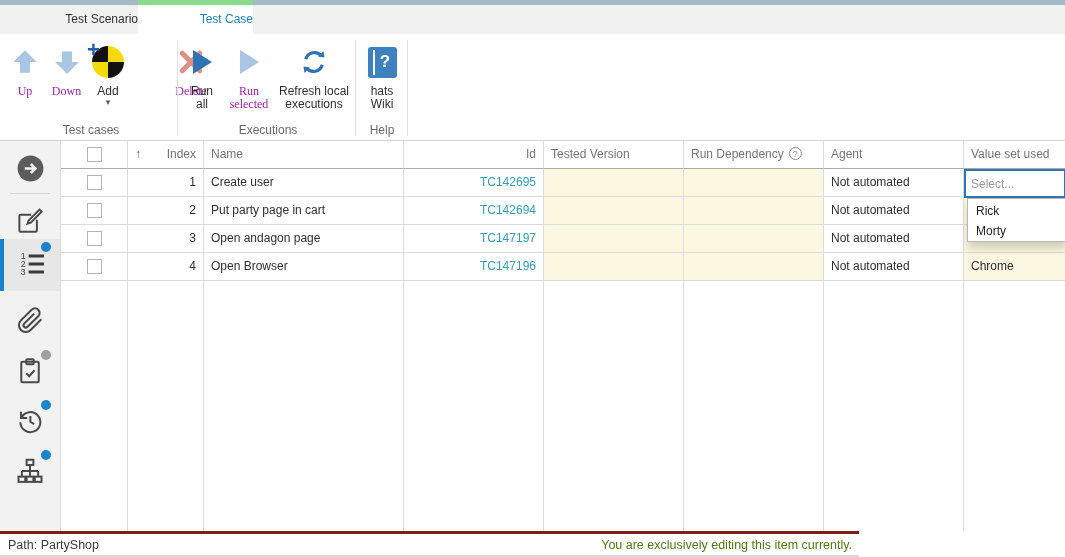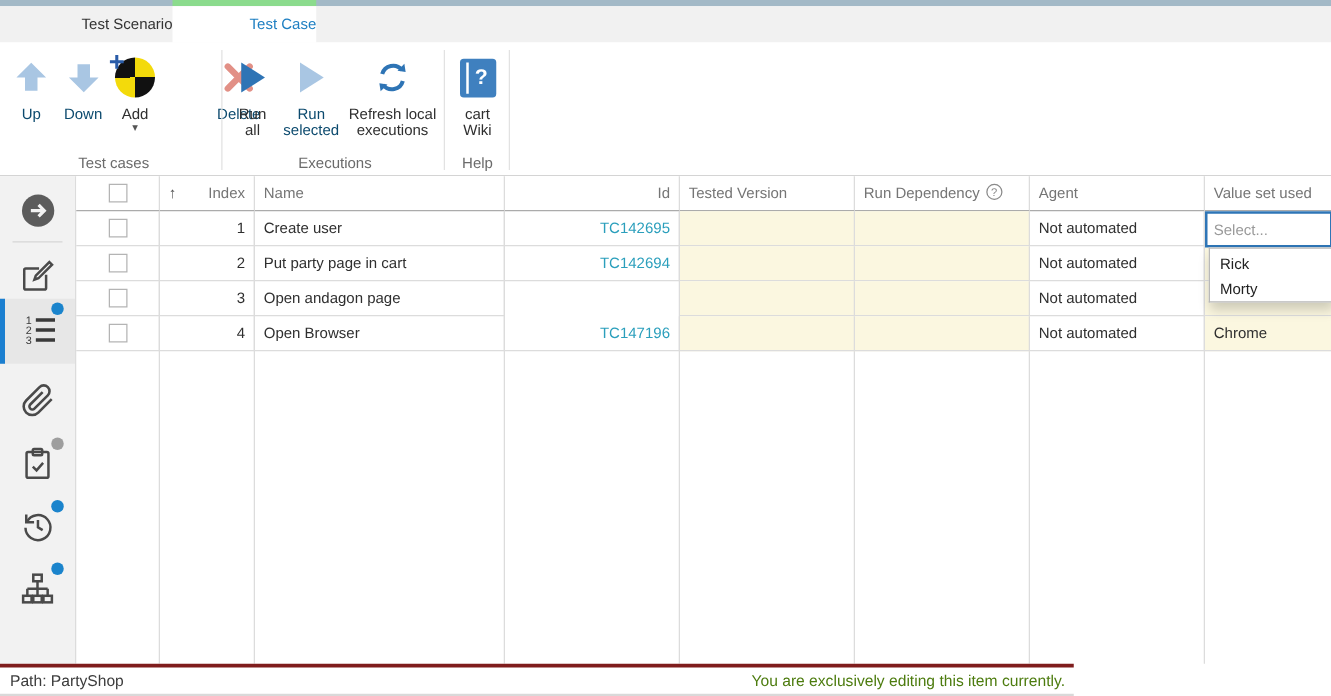--- a/index.html
+++ b/index.html
@@ -13,21 +13,21 @@
   .tab-row { position:absolute; left:0; top:5px; width:1065px; height:29px; background:#f1f1f1; }
   .tab { position:absolute; top:0; height:29px; line-height:29px; text-align:right; cursor:default; }
   .tab.t1 { left:0; width:138px; color:#333; }
   .tab.t2 { left:138px; width:115px; background:#fff; color:#1e7fc2; }
 
   
   .ribbon { position:absolute; left:0; top:34px; width:1065px; height:107px; background:#fff; border-bottom:1px solid #d4d4d4; }
   .rbtn { position:absolute; top:8px; height:92px; display:flex; flex-direction:column; align-items:center; }
   .rbtn .ric { height:40px; display:flex; align-items:center; justify-content:center; }
   .rbtn .rlab { margin-top:3px; line-height:13px; text-align:center; color:#2f2f2f; white-space:nowrap; }
-  .rbtn .rlab.dis { color:#0c4a6e; }
+  .rbtn .rlab.dis { color:#a21caf;font-family:Liberation Serif, serif; }
   .vsep { position:absolute; top:6px; height:96px; width:1px; background:#e2e2e2; }
   .grp-label { position:absolute; top:88px; height:16px; line-height:16px; text-align:center; color:#6b6b6b; }
   .add-circle { position:relative; width:32px; height:32px; border-radius:50%;
     background:conic-gradient(#f3da0b 0deg 90deg, #111 90deg 180deg, #f3da0b 180deg 270deg, #111 270deg 360deg); }
   .add-plus { position:absolute; left:-5px; top:-9px; font-size:22px; font-weight:bold; color:#2a5ca8; }
   .add-caret { font-size:9px; color:#555; line-height:8px; }
   .tri { width:0; height:0; border-top:12px solid transparent; border-bottom:12px solid transparent; }
   .tri.on { border-left:19px solid #2e74b5; }
   .tri.off { border-left:19px solid #a9c6e3; }
   .wiki-ic { position:relative; width:29px; height:31px; background:#3f80bf; border-radius:3px; color:#fff;
@@ -161,21 +161,21 @@
       <div class="rlab"><span>Refresh local</span><br>
         <span>executions</span></div>
     </div>
 
     <div class="vsep" style="left:355px;"></div>
 
     <div class="rbtn" style="left:359px; width:46px;">
       <div class="ric">
         <div class="wiki-ic"><span>?</span></div>
       </div>
-      <div class="rlab"><span>cart</span><br>
+      <div class="rlab"><span>hats</span><br>
         <span>Wiki</span></div>
     </div>
 
     <div class="vsep" style="left:407px;"></div>
 
     <div class="grp-label" style="left:6px; width:170px;">Test cases</div>
     <div class="grp-label" style="left:182px; width:172px;">Executions</div>
     <div class="grp-label" style="left:358px; width:48px;">Help</div>
   </div>
 
@@ -304,20 +304,21 @@
       <div class="cell c-ag">Not automated</div>
       <div class="cell c-vs ylw"></div>
     </div>
 
     <div class="trow" style="top:84px;">
       <div class="cell c-sel">
           <div class="cbx"></div>
         </div>
       <div class="cell c-idx">3</div>
       <div class="cell c-name">Open andagon page</div>
+      <div class="cell c-id idlink">TC147197</div>
       <div class="cell c-tv ylw"></div>
       <div class="cell c-rd ylw"></div>
       <div class="cell c-ag">Not automated</div>
       <div class="cell c-vs ylw"></div>
     </div>
 
     <div class="trow" style="top:112px;">
       <div class="cell c-sel">
           <div class="cbx"></div>
         </div>

